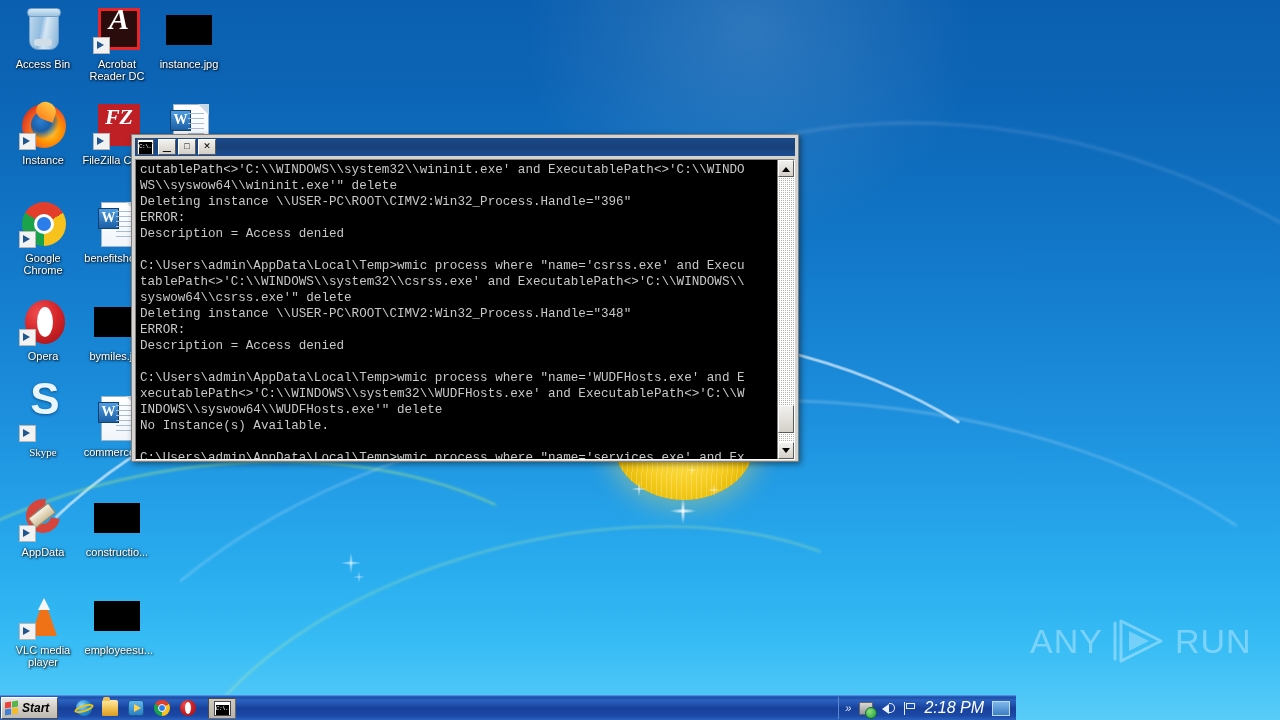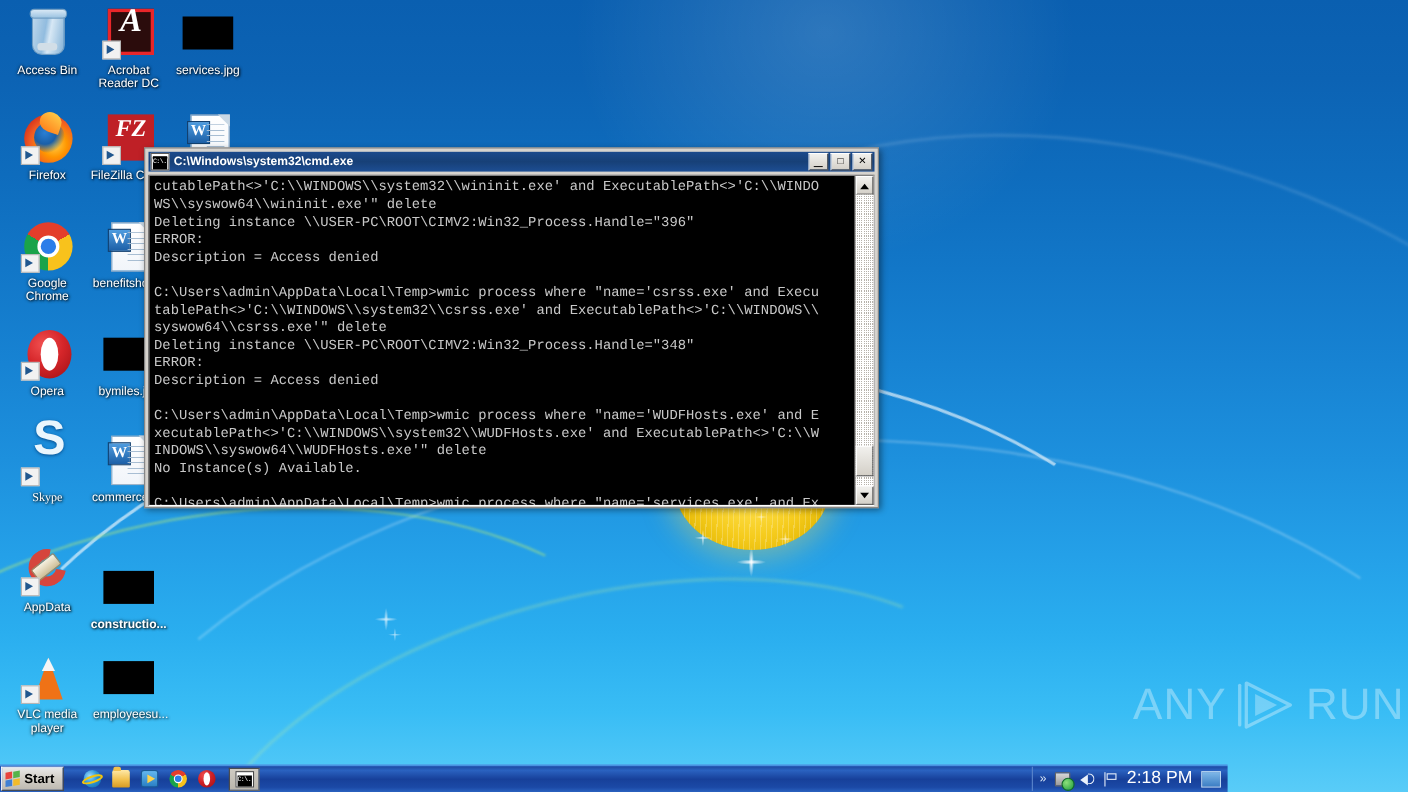--- a/index.html
+++ b/index.html
@@ -292,21 +292,21 @@
     position:absolute; left:1px; top:9px; width:46px; height:30px;
     background:#000000;
   }
 
   
   #watermark {
     position: absolute;
     left: 1030px; top: 618px;
     display: flex; align-items: center; gap: 8px;
     color: rgba(255,255,255,0.34);
-    font-size: 40px;
+    font-size: 34px;
     letter-spacing: 1px;
     font-family: "Liberation Sans", sans-serif;
     pointer-events: none;
     user-select: none;
   }
 
   
   #cmd-window {
     position: absolute;
     left: 131px; top: 134px;
@@ -429,24 +429,24 @@
     border: 1px solid #ffffff;
     border-right-color:#5a5a5a; border-bottom-color:#5a5a5a;
     box-sizing: border-box;
     cursor: default;
   }
 
   
   #taskbar {
     position: absolute;
     left: 0; bottom: 0;
-    width: 1116px; height: 24px;
+    width: 1016px; height: 24px;
     background: linear-gradient(180deg,#2f66c4 0%,#1f4fa8 6%,#2a62c0 18%,#17409a 52%,#1b49a6 82%,#2a62c0 100%);
     border-top: 1px solid #4d8ae0;
-    display: flex; align-items: center;
+    display: flex; align-items: center; font-style: italic;
   }
   #start-button {
     height: 22px;
     margin-left: 1px;
     padding: 0 8px 0 3px;
     display: flex; align-items: center; gap: 3px;
     background: linear-gradient(180deg,#e8e8e8 0%,#d4d0c8 45%,#bdb9b1 100%);
     border: 1px solid #ffffff;
     border-right-color:#4a4a4a; border-bottom-color:#4a4a4a;
     box-sizing: border-box;
@@ -617,29 +617,29 @@
         <span class="ic-acrobat"></span>
           <span class="shortcut-arrow"></span>
       </div>
       <span class="lbl">Acrobat Reader DC</span>
     </div>
 
     <div class="dicon" style="left:152px; top:6px;">
       <div class="glyph">
           <span class="ic-redacted"></span>
         </div>
-      <span class="lbl">services.jpg</span>
+      <span class="lbl">instance.jpg</span>
     </div>
 
     <div class="dicon" style="left:6px;  top:102px;">
       <div class="glyph">
         <span class="ic-firefox"></span>
           <span class="shortcut-arrow"></span>
       </div>
-      <span class="lbl">Firefox</span>
+      <span class="lbl">Instance</span>
     </div>
 
     <div class="dicon" style="left:80px; top:102px;">
       <div class="glyph">
         <span class="ic-filezilla"></span>
           <span class="shortcut-arrow"></span>
       </div>
       <span class="lbl">FileZilla Client</span>
     </div>
 
@@ -705,21 +705,21 @@
     </div>
 
     <div class="dicon" style="left:6px;  top:494px;">
       <div class="glyph">
         <span class="ic-ccleaner"></span>
           <span class="shortcut-arrow"></span>
       </div>
       <span class="lbl">AppData</span>
     </div>
 
-    <div class="dicon" style="left:80px; top:510px;font-weight:bold;">
+    <div class="dicon" style="left:80px; top:494px;">
       <div class="glyph">
           <span class="ic-redacted"></span>
         </div>
       <span class="lbl">constructio...</span>
     </div>
 
     <div class="dicon" style="left:6px;  top:592px;">
       <div class="glyph">
         <span class="ic-vlc"></span>
           <span class="shortcut-arrow"></span>
@@ -743,21 +743,20 @@
       <path d="M4 5 L4 41" fill="none" stroke="rgba(255,255,255,0.34)" stroke-width="3" stroke-linecap="round"></path>
       <path d="M18 13 L38 23 L18 33 Z" fill="rgba(255,255,255,0.30)"></path>
     </svg>
     <span>RUN</span>
   </div>
 
   <div id="cmd-window">
 
     <div id="cmd-titlebar">
       <span id="cmd-title-icon"></span>
-      <span id="cmd-title-text">C:\Windows\system32\cmd.exe</span>
       <span class="win-btns">
         <span class="win-btn wb-min">
             <span>_</span>
           </span>
         <span class="win-btn wb-max">
             <span>□</span>
           </span>
         <span class="win-btn wb-close">
             <span>✕</span>
           </span>

